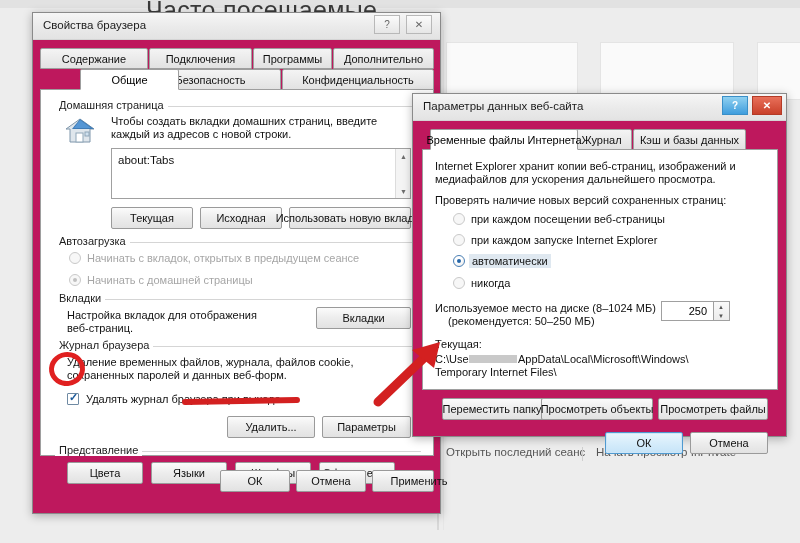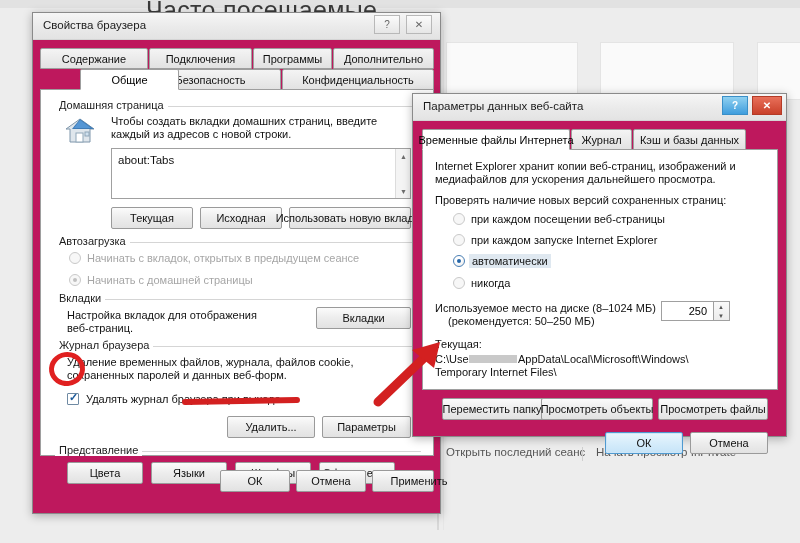--- a/index.html
+++ b/index.html
@@ -227,21 +227,21 @@
 
   <div class="tbar">
     <span class="cap">Параметры данных веб-сайта</span>
     <span class="tbtn help-on" style="right:38px;">?</span>
     <span class="tbtn close-on" style="right:4px;">✕</span>
   </div>
 
   <div class="body">
 
     <div class="tabrow" style="position:absolute; left:9px; top:8px; width:356px;">
-      <div class="tab active" style="left:0; width:148px;">Временные файлы Интернета</div>
+      <div class="tab active" style="left:8px; width:148px;">Временные файлы Интернета</div>
       <div class="tab" style="left:149px; width:61px;">Журнал</div>
       <div class="tab" style="left:211px; width:113px;">Кэш и базы данных</div>
     </div>
 
     <div class="panel" style="left:9px; top:28px; width:356px; height:241px;">
 
       <div class="txt wrap" style="left:12px; top:10px; width:325px;">Internet Explorer хранит копии веб-страниц, изображений и медиафайлов для ускорения дальнейшего просмотра.</div>
 
       <div class="txt" style="left:12px; top:44px;">Проверять наличие новых версий сохраненных страниц:</div>
 

